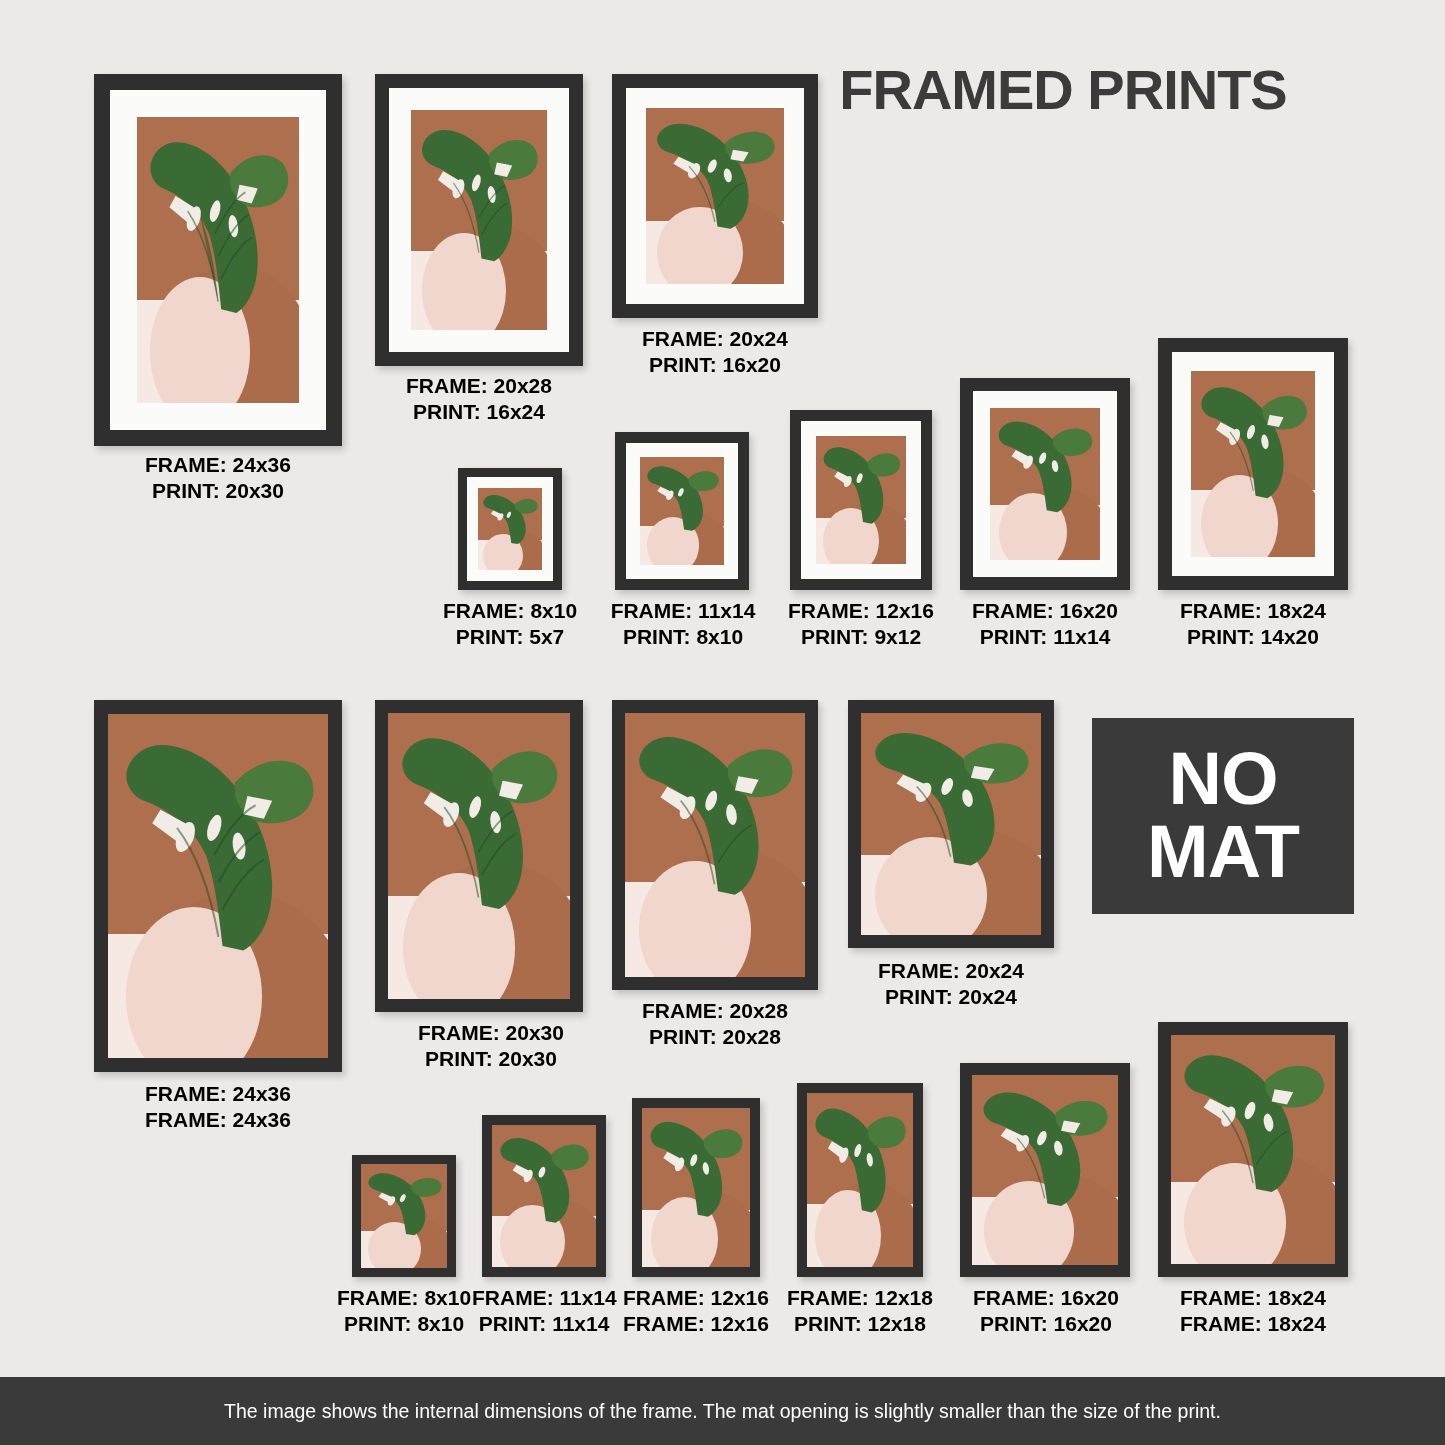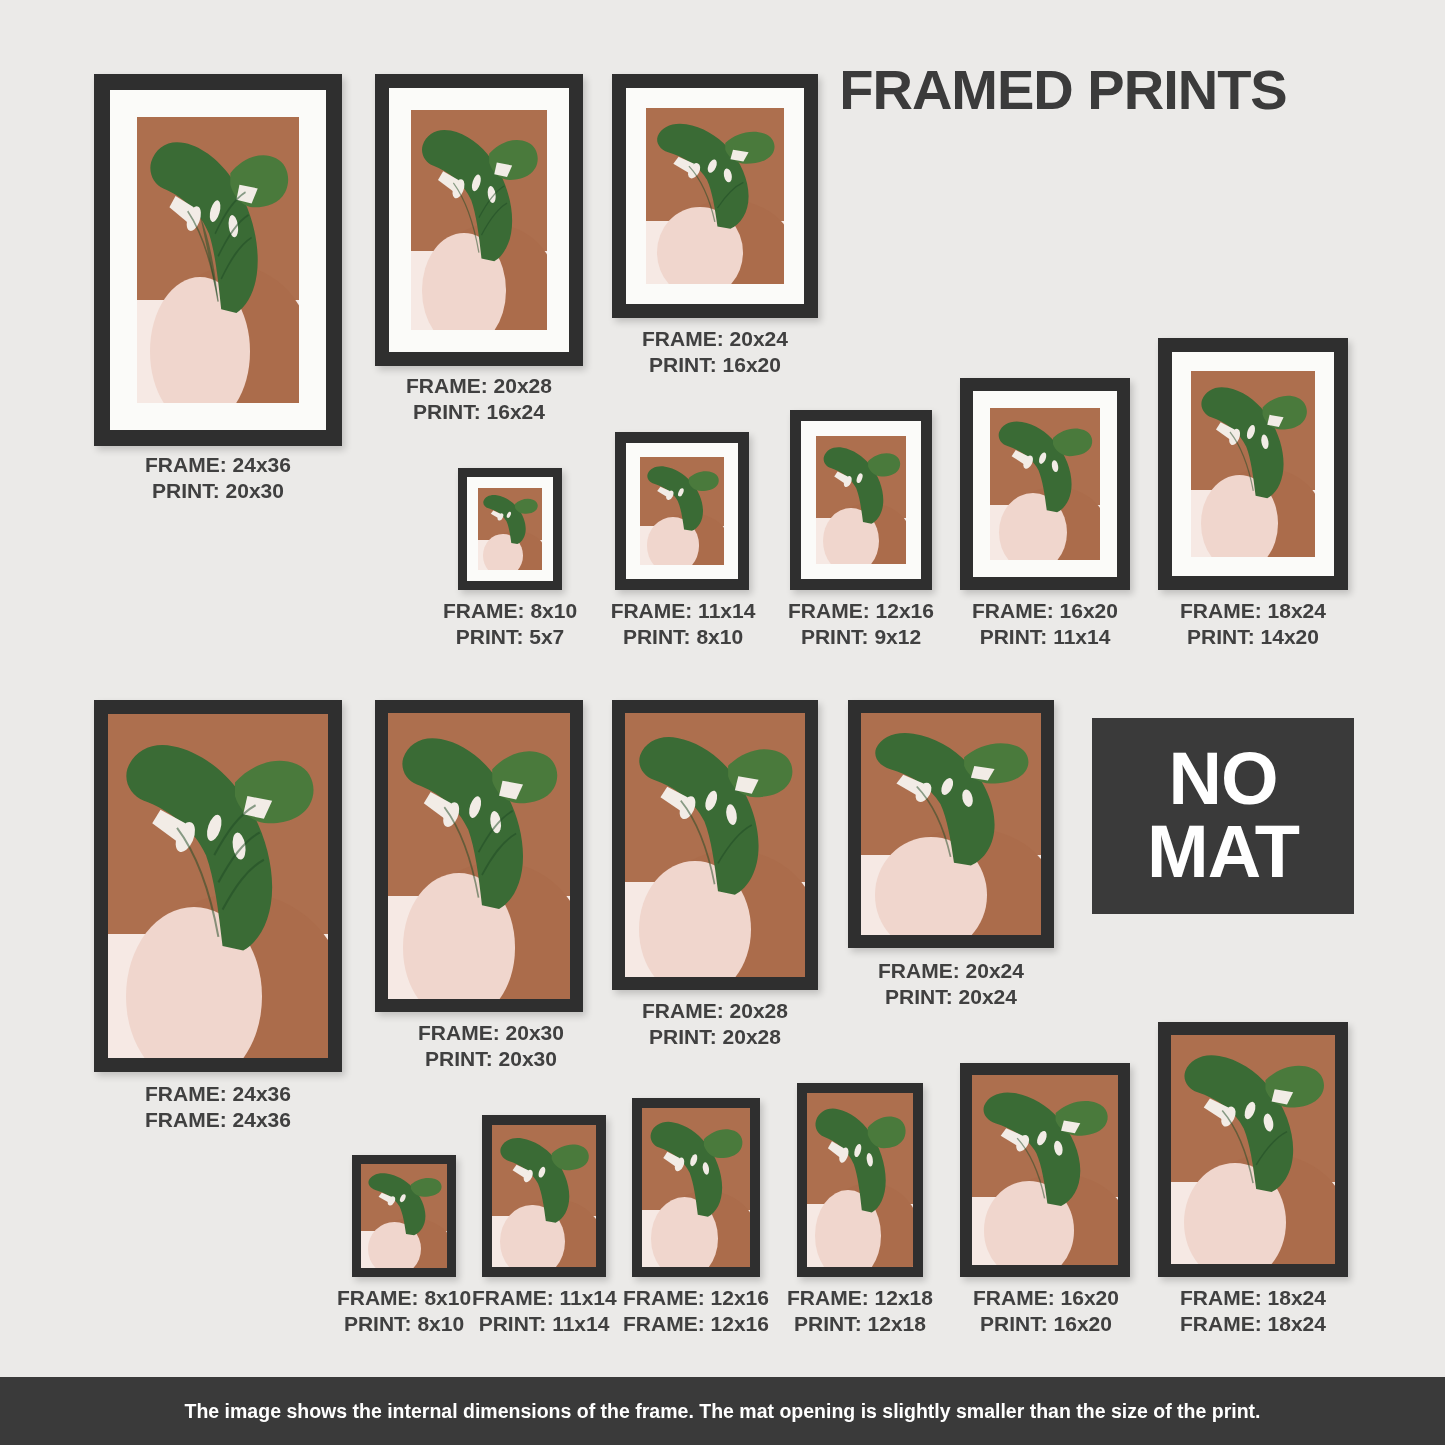--- a/index.html
+++ b/index.html
@@ -115,39 +115,39 @@
   }
   .art .leafwrap svg {
     width: 100%;
     height: 100%;
     display: block;
   }
 
   
   .caption {
     position: absolute;
-    color: #404040;
+    color: #000000;
     font-weight: bold;
     font-size: 21px;
     line-height: 1.25;
     text-align: center;
     white-space: nowrap;
   }
 
   
   .footer {
     position: absolute;
     left: 0;
     bottom: 0;
     width: 1445px;
     height: 68px;
     background: #3a3a3a;
     color: #ffffff;
     font-size: 19.5px;
-    font-weight: bold;
+    font-weight: normal;
     display: flex;
     align-items: center;
     justify-content: center;
     text-align: center;
   }
 </style>
 </head>
 <body>
 
 <div class="stage">

